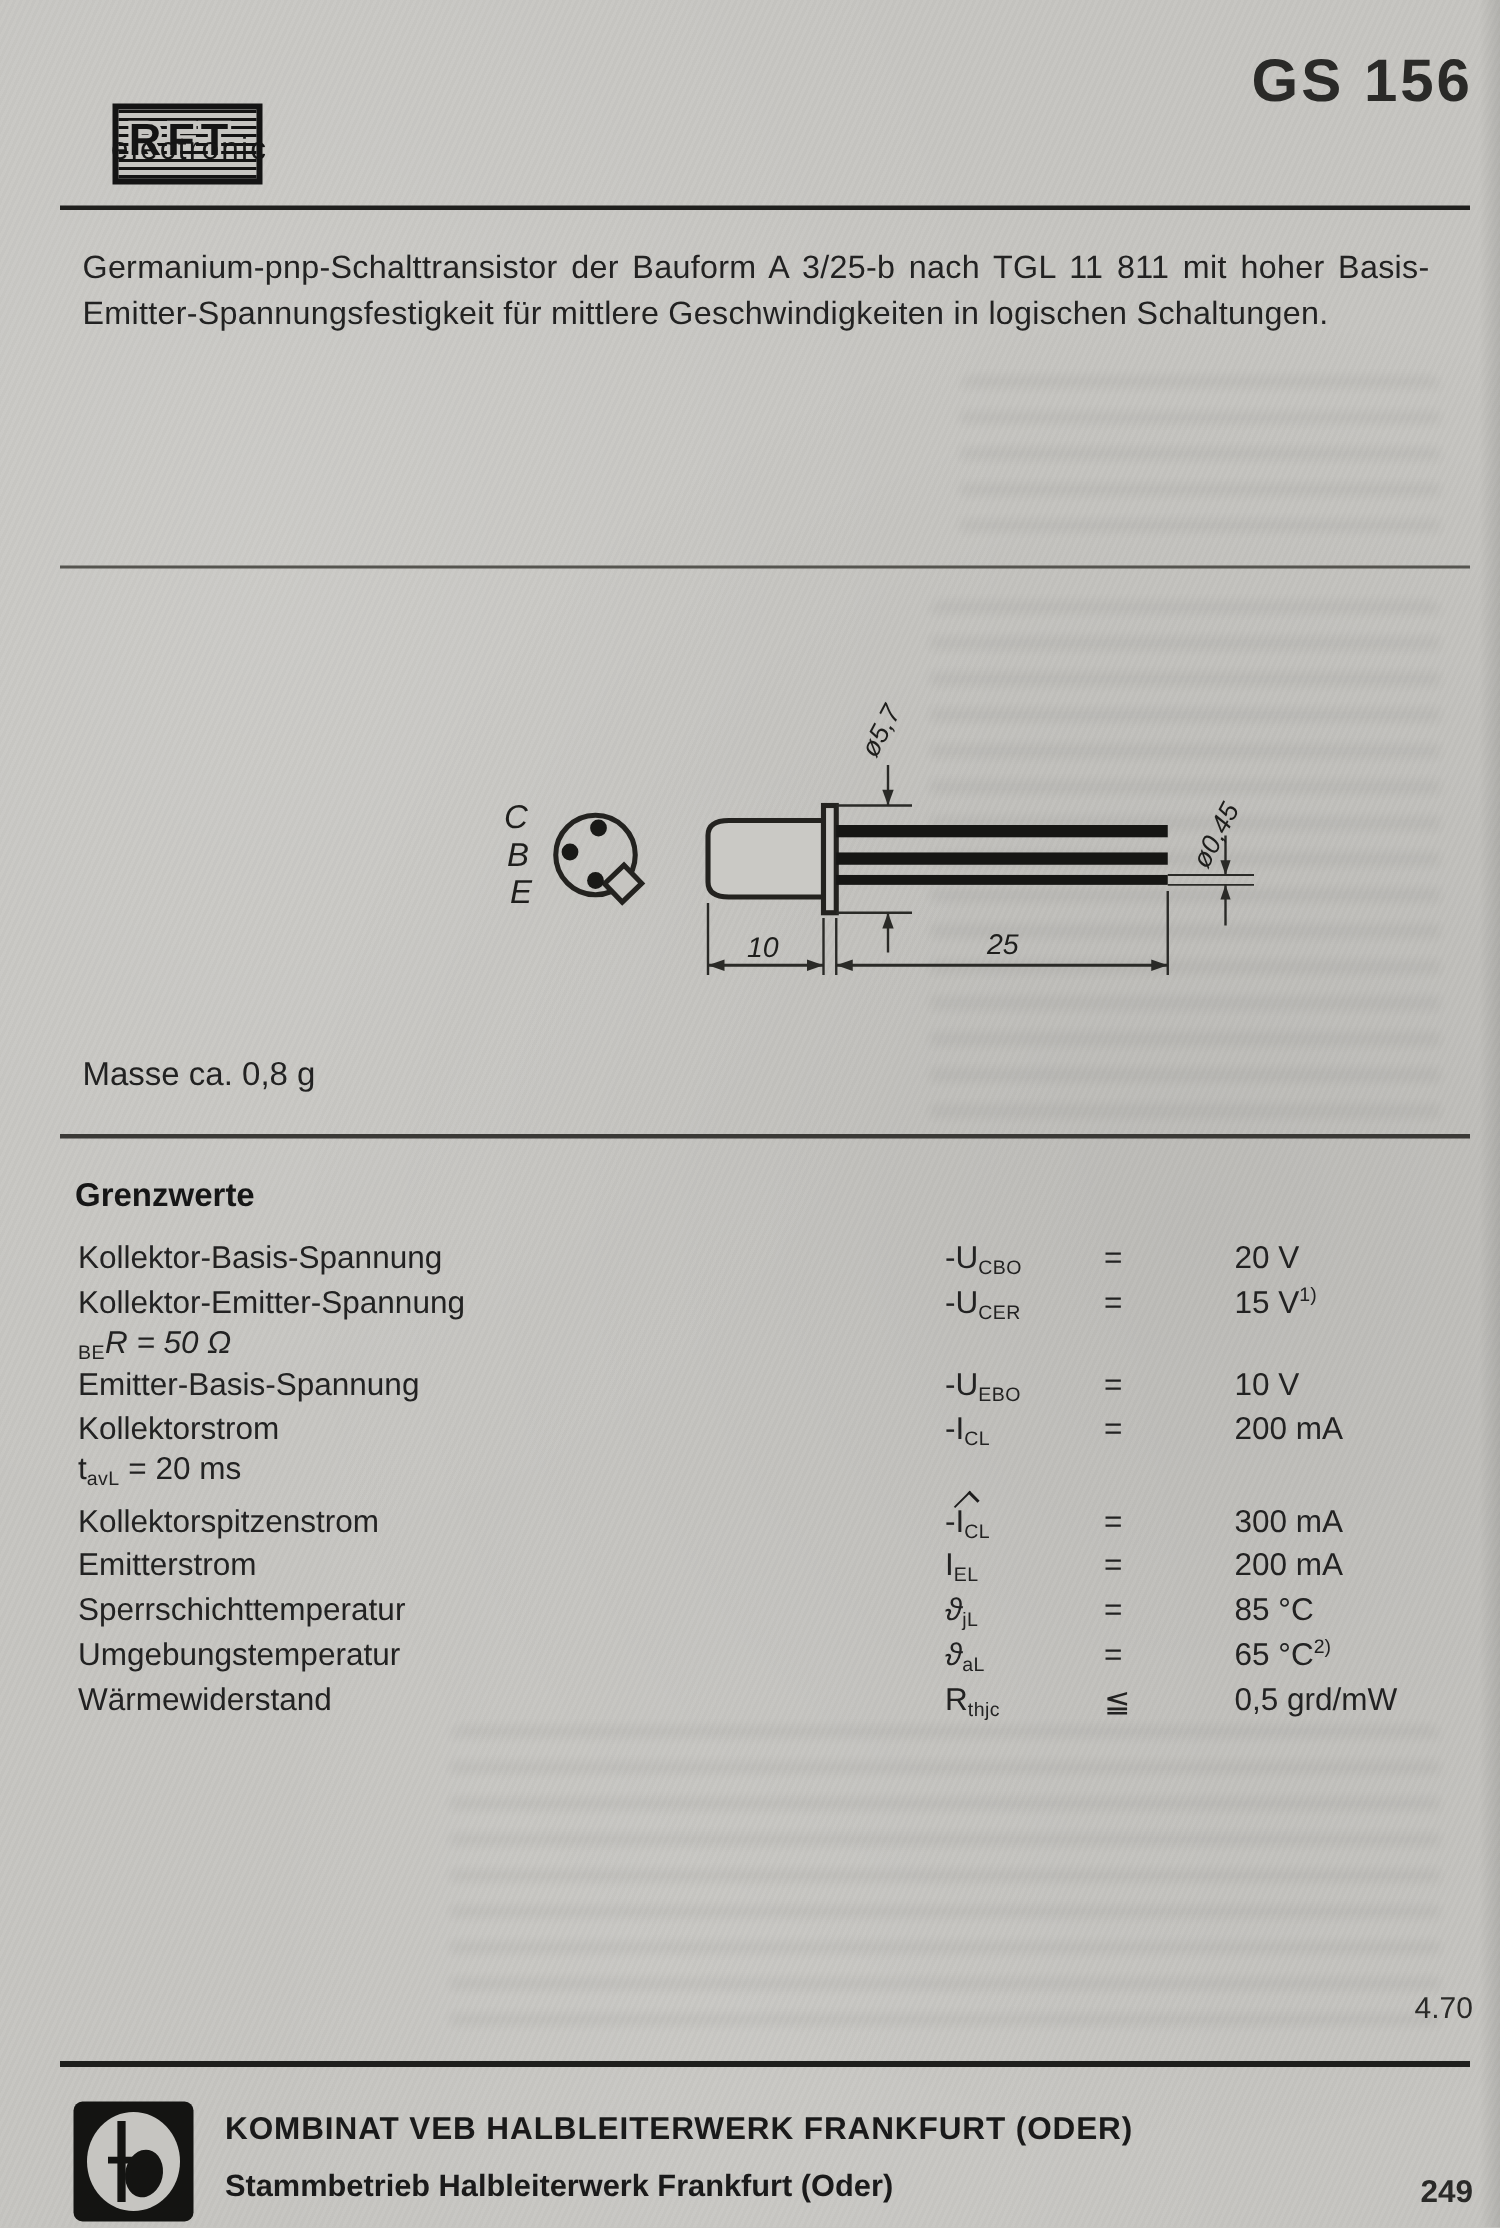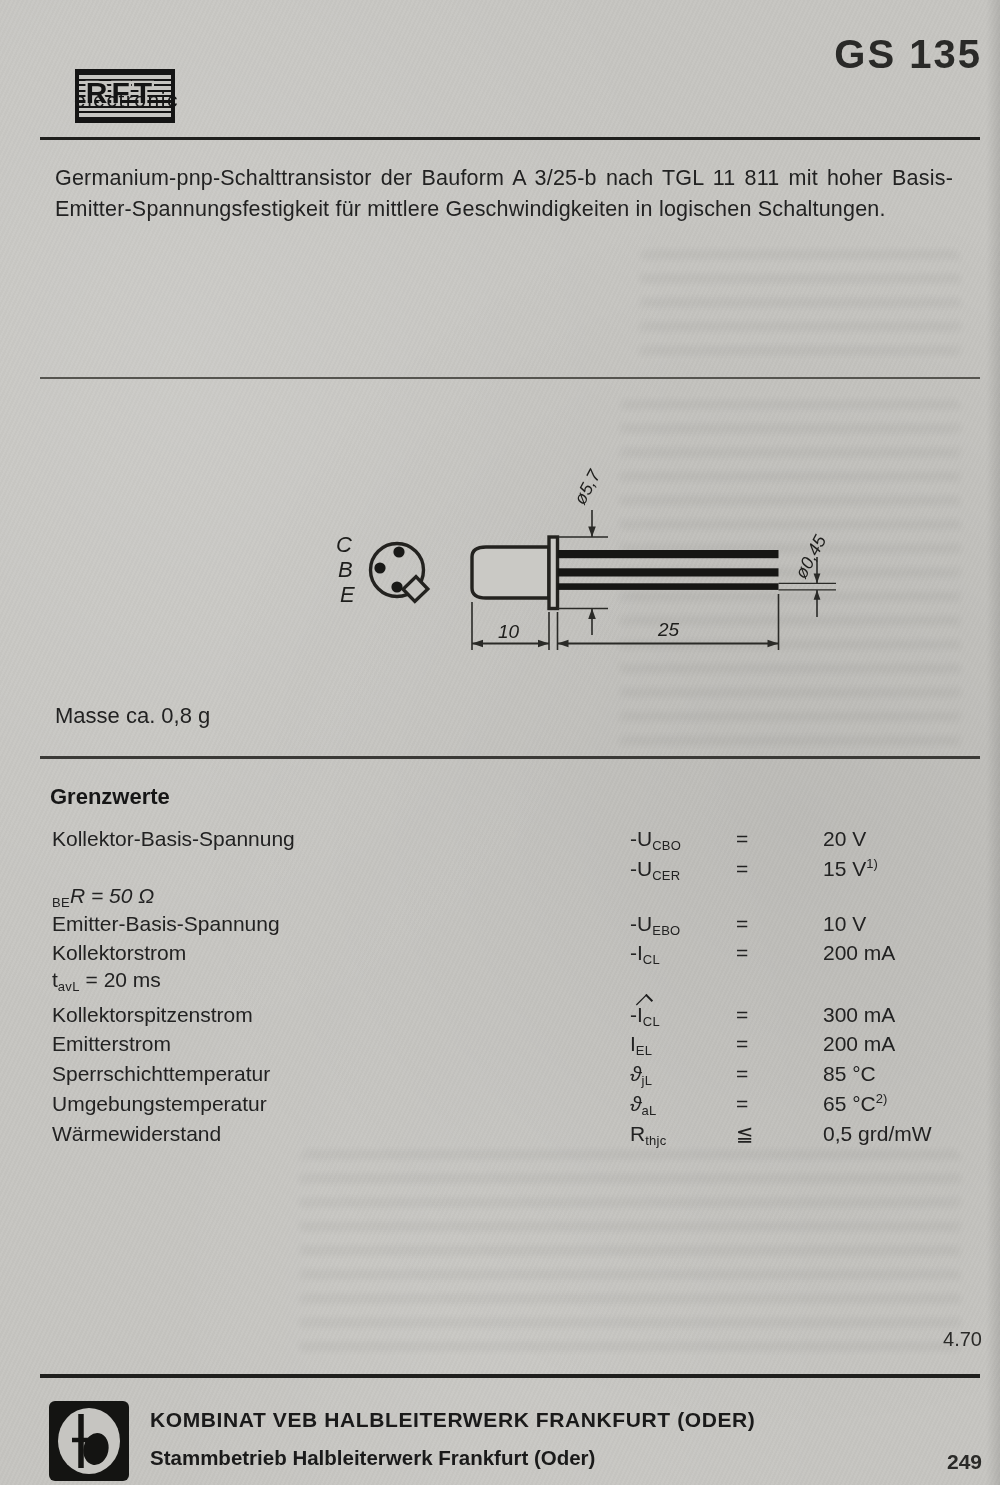--- a/index.html
+++ b/index.html
@@ -69,21 +69,21 @@
 <div class="smudge" style="left:620px;top:400px;width:340px;height:360px;"></div>
 <div class="smudge" style="left:300px;top:1150px;width:660px;height:210px;"></div>
 <div class="edge-shade"></div>
 
 <div class="rft-box">
   <svg width="84" height="38" viewBox="0 0 84 38">
     <text x="42" y="30" text-anchor="middle" font-family="Liberation Sans, sans-serif" font-size="30" font-weight="700" letter-spacing="4" fill="#141414" stroke="#c6c5c1" stroke-width="4.5" paint-order="stroke">RFT</text>
   </svg>
 </div>
 <div class="brand-sub">electronic</div>
-<div class="part-code">GS 135</div>
+<div class="part-code">GS 156</div>
 <div class="rule" style="top:137px;height:3px;"></div>
 
 <div class="descr">Germanium-pnp-Schalttransistor der Bauform A 3/25-b nach TGL 11 811 mit hoher Basis-Emitter-Spannungsfestigkeit für mittlere Geschwindigkeiten in logischen Schaltungen.</div>
 
 <div class="rule" style="top:377px;height:2px;background:#55544f;"></div>
 
 <svg class="drawing" viewBox="0 0 560 220">
   <g stroke="#23221f" fill="none" stroke-width="3.4">
 
     <circle cx="97" cy="110" r="26.5"></circle>
@@ -155,20 +155,21 @@
 <div class="limits-title">Grenzwerte</div>
 
 <div class="lrow" style="top:827px">
   <span class="lbl">Kollektor-Basis-Spannung</span>
   <span class="sym"><span>-U</span><sub>CBO</sub></span>
   <span class="rel">=</span>
   <span class="val"><span>20 V</span></span>
 </div>
 
 <div class="lrow" style="top:857px">
+  <span class="lbl">Kollektor-Emitter-Spannung</span>
   <span class="sym"><span>-U</span><sub>CER</sub></span>
   <span class="rel">=</span>
   <span class="val"><span>15 V</span><sup>1)</sup></span>
 </div>
 
 <div class="lrow" style="top:884px">
   <span class="lbl"><sub>BE</sub><span style="font-style:italic">R = 50 Ω</span></span>
 </div>
 
 <div class="lrow" style="top:912px">

